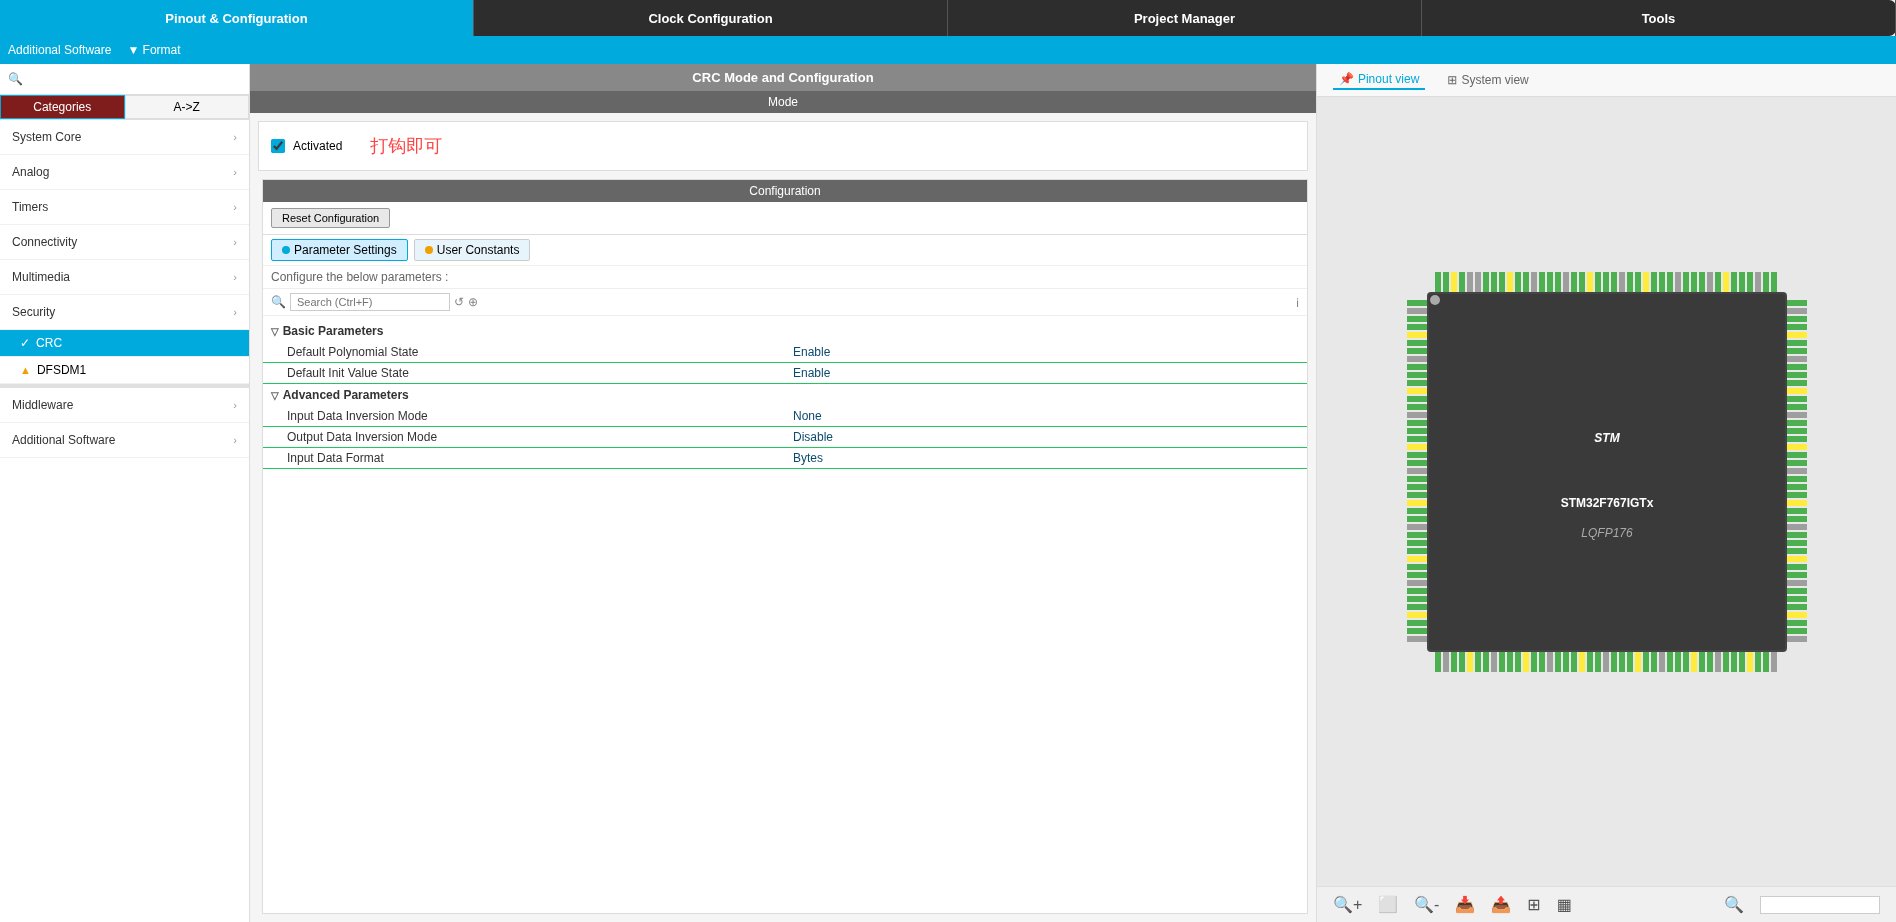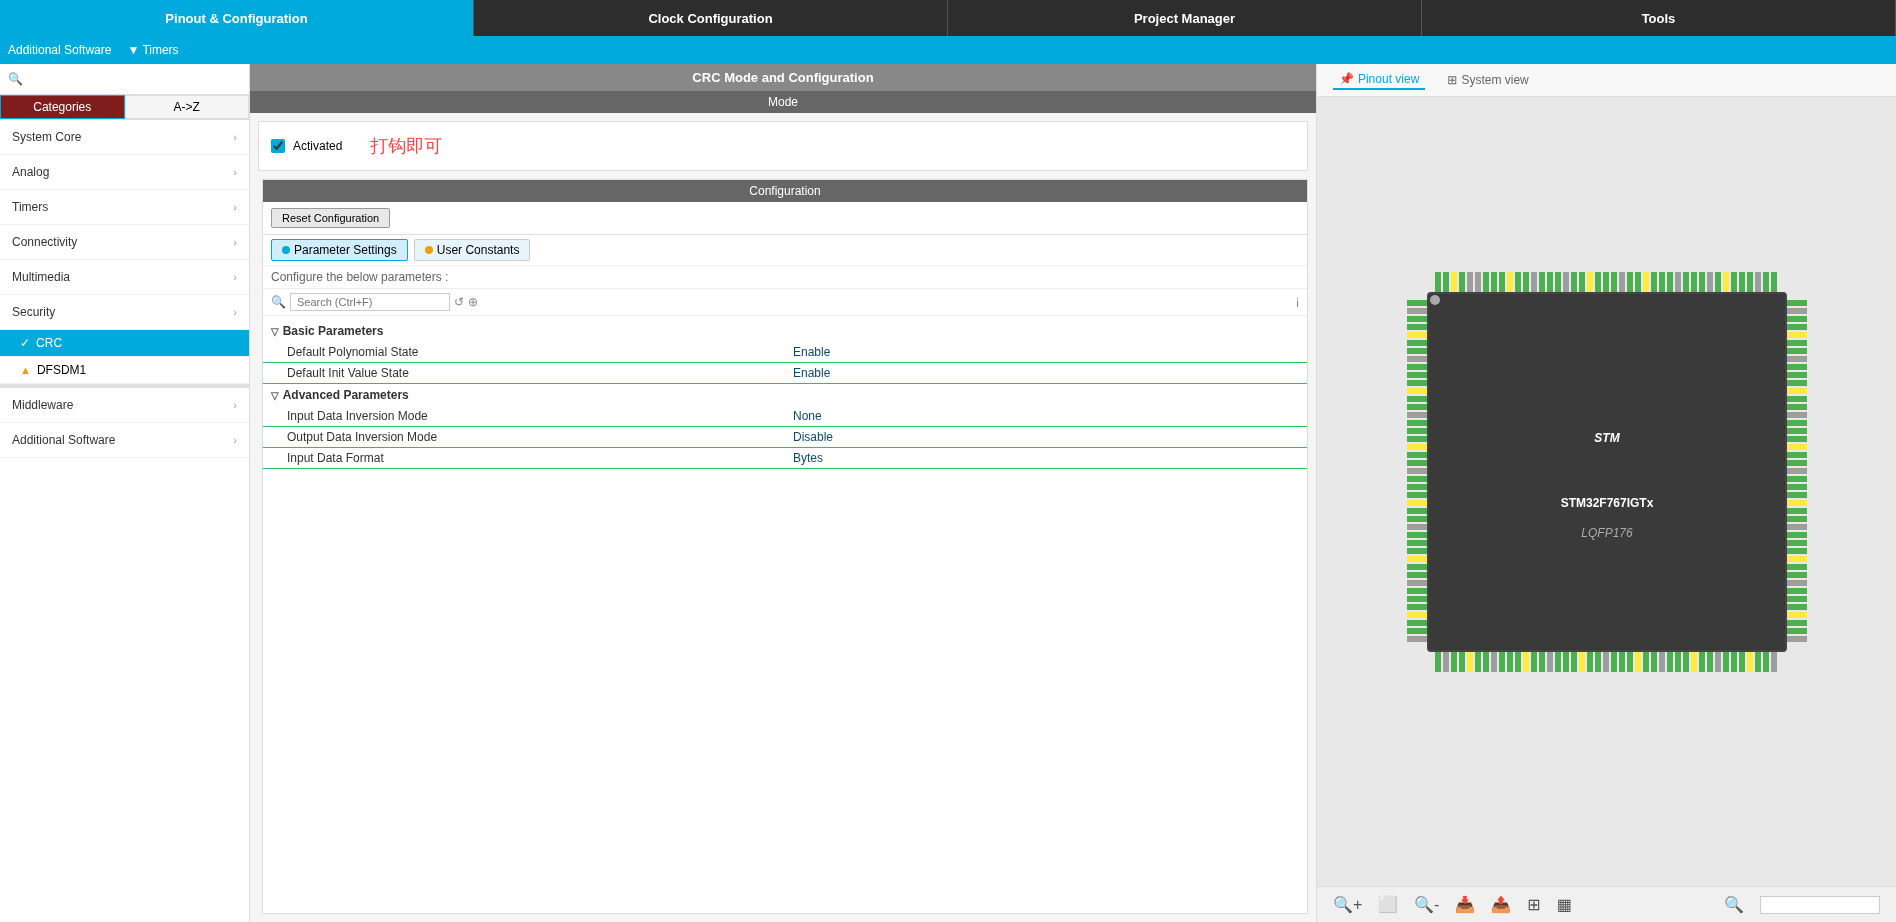--- a/index.html
+++ b/index.html
@@ -1,19 +1,19 @@
 <!DOCTYPE html>
 <html><head>
   <meta charset="utf-8">
   <style>
     * { box-sizing: border-box; margin: 0; padding: 0; font-family: Arial, sans-serif; font-size: 12px; }
     body { width: 1896px; height: 922px; overflow: hidden; background: #f0f0f0; }
 
     
-    .top-nav { display: flex; height: 36px; background: #2d2d2d; }
+    .top-nav { display: flex; height: 36px; background: #2d2d2d; border-radius: 7px; }
     .top-nav-tab { flex: 1; display: flex; align-items: center; justify-content: center; color: #fff; font-size: 13px; font-weight: bold; cursor: pointer; border-right: 1px solid #555; }
     .top-nav-tab.active { background: #00aadd; }
 
     
     .sub-nav { display: flex; height: 28px; background: #00aadd; align-items: center; padding: 0 8px; gap: 16px; }
     .sub-nav-item { color: #fff; font-size: 12px; cursor: pointer; display: flex; align-items: center; gap: 4px; }
 
     
     .main-layout { display: flex; height: calc(922px - 36px - 28px); }
 
@@ -75,21 +75,21 @@
 
 <div class="top-nav">
   <div class="top-nav-tab active">Pinout &amp; Configuration</div>
   <div class="top-nav-tab">Clock Configuration</div>
   <div class="top-nav-tab">Project Manager</div>
   <div class="top-nav-tab">Tools</div>
 </div>
 
 <div class="sub-nav">
   <div class="sub-nav-item">Additional Software</div>
-  <div class="sub-nav-item">▼ Timers</div>
+  <div class="sub-nav-item">▼ Format</div>
 </div>
 
 <div class="main-layout">
 
   <div class="sidebar">
     <div class="sidebar-search">
       <span>🔍</span>
       <input type="text" style="border: none; outline: none; width: 100%; font-size: 12px;">
     </div>
     <div class="sidebar-tabs">

